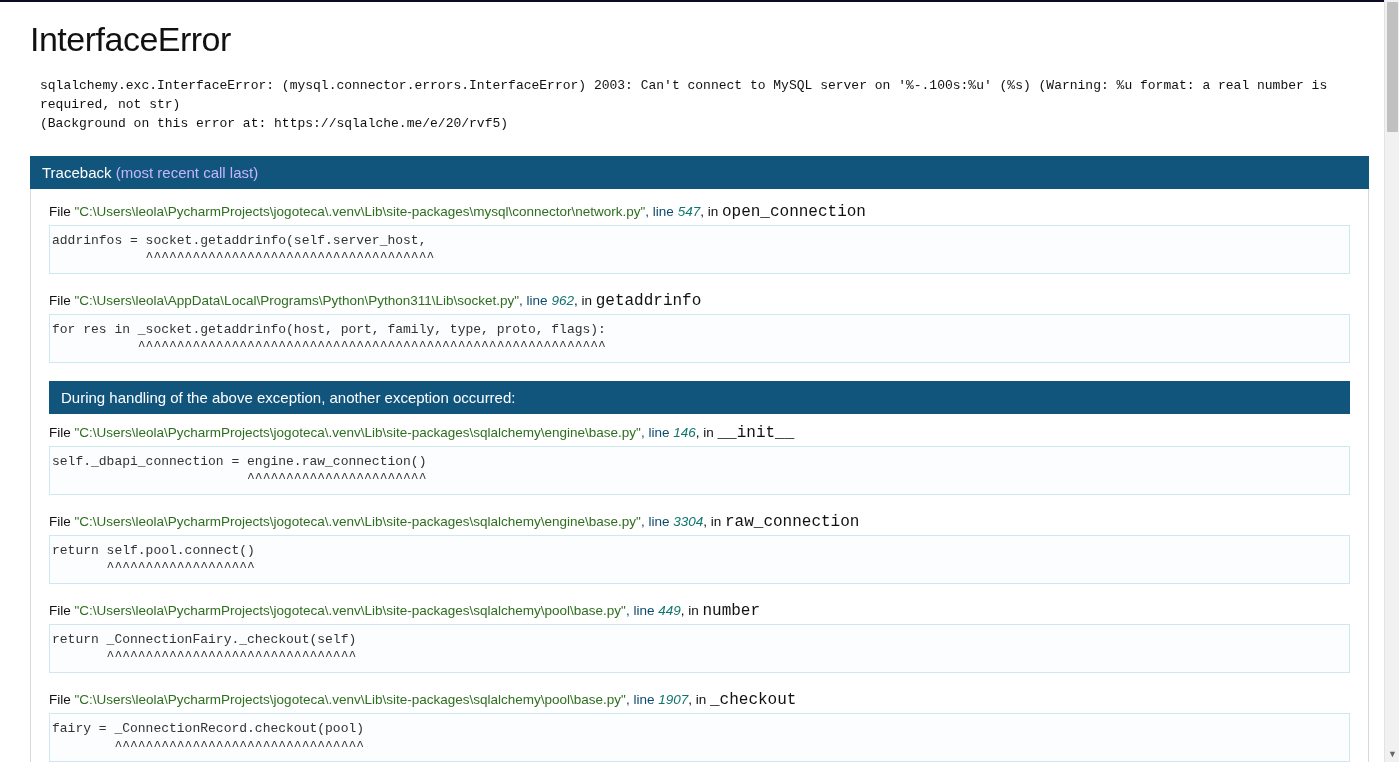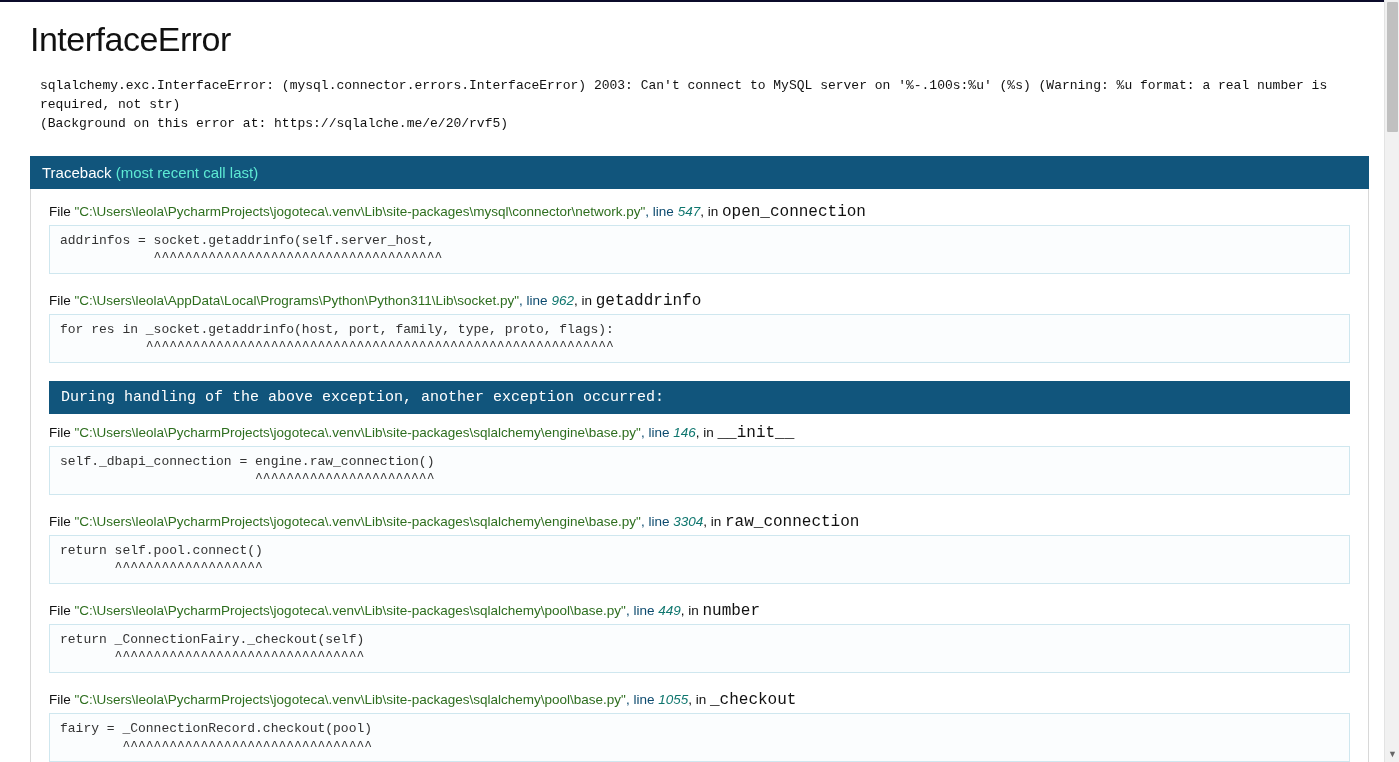--- a/index.html
+++ b/index.html
@@ -32,28 +32,27 @@
   .traceback-box {
     margin: 0 0 0 0;
   }
   .tb-header {
     background: #11557c;
     color: #ddeeff;
     padding: 8px 12px;
     font-size: 15px;
   }
   .tb-header .tb-title { color: #fff; }
-  .tb-header .tb-sub { color: #5eead4; }
+  .tb-header .tb-sub { color: #c4b5fd; }
   .tb-sub-header {
     background: #11557c;
     color: #fff;
     padding: 8px 12px;
     font-size: 15px;
     margin: 14px 0 10px 0;
-    font-family: Liberation Mono, monospace;
   }
   .tb-body {
     border: 1px solid #d8d8d8;
     border-top: none;
     padding: 14px 18px 20px 18px;
     background: #fff;
   }
   .frame {
     margin: 0 0 18px 0;
   }
@@ -67,21 +66,21 @@
   .frame-head .lbl-line { color: #0c4a6e; }
   .frame-head .lineno { font-style: italic; color: #0f766e; }
   .frame-head .lbl-in { color: #111; }
   .frame-head .funcname {
     font-family: Consolas, "Courier New", monospace;
     font-size: 16px;
   }
   .code-block {
     border: 1px solid #cfe7ef;
     background: #fbfdfe;
-    padding: 6px 10px;
+    padding: 6px 2px;
     font-family: Consolas, "Courier New", monospace;
     font-size: 13px;
     color: #333;
     white-space: pre;
     overflow-x: auto;
     line-height: 1.35;
   }
   
   .scroll-rail {
     position: fixed;
@@ -156,21 +155,21 @@
             <div class="frame-head"><span class="lbl-file">File </span><span class="path">"C:\Users\leola\PycharmProjects\jogoteca\.venv\Lib\site-packages\sqlalchemy\engine\base.py"</span><span class="lbl-line">, line </span><span class="lineno">3304</span><span class="lbl-in">, in </span><span class="funcname">raw_connection</span></div>
             <div class="code-block">return self.pool.connect()
        ^^^^^^^^^^^^^^^^^^^</div>
           </div>
           <div class="frame">
             <div class="frame-head"><span class="lbl-file">File </span><span class="path">"C:\Users\leola\PycharmProjects\jogoteca\.venv\Lib\site-packages\sqlalchemy\pool\base.py"</span><span class="lbl-line">, line </span><span class="lineno">449</span><span class="lbl-in">, in </span><span class="funcname">number</span></div>
             <div class="code-block">return _ConnectionFairy._checkout(self)
        ^^^^^^^^^^^^^^^^^^^^^^^^^^^^^^^^</div>
           </div>
           <div class="frame">
-            <div class="frame-head"><span class="lbl-file">File </span><span class="path">"C:\Users\leola\PycharmProjects\jogoteca\.venv\Lib\site-packages\sqlalchemy\pool\base.py"</span><span class="lbl-line">, line </span><span class="lineno">1055</span><span class="lbl-in">, in </span><span class="funcname">_checkout</span></div>
+            <div class="frame-head"><span class="lbl-file">File </span><span class="path">"C:\Users\leola\PycharmProjects\jogoteca\.venv\Lib\site-packages\sqlalchemy\pool\base.py"</span><span class="lbl-line">, line </span><span class="lineno">1907</span><span class="lbl-in">, in </span><span class="funcname">_checkout</span></div>
             <div class="code-block">fairy = _ConnectionRecord.checkout(pool)
         ^^^^^^^^^^^^^^^^^^^^^^^^^^^^^^^^</div>
           </div>
         </div>
 
     </div>
   </div>
 </div>
 
 <div class="scroll-rail">

